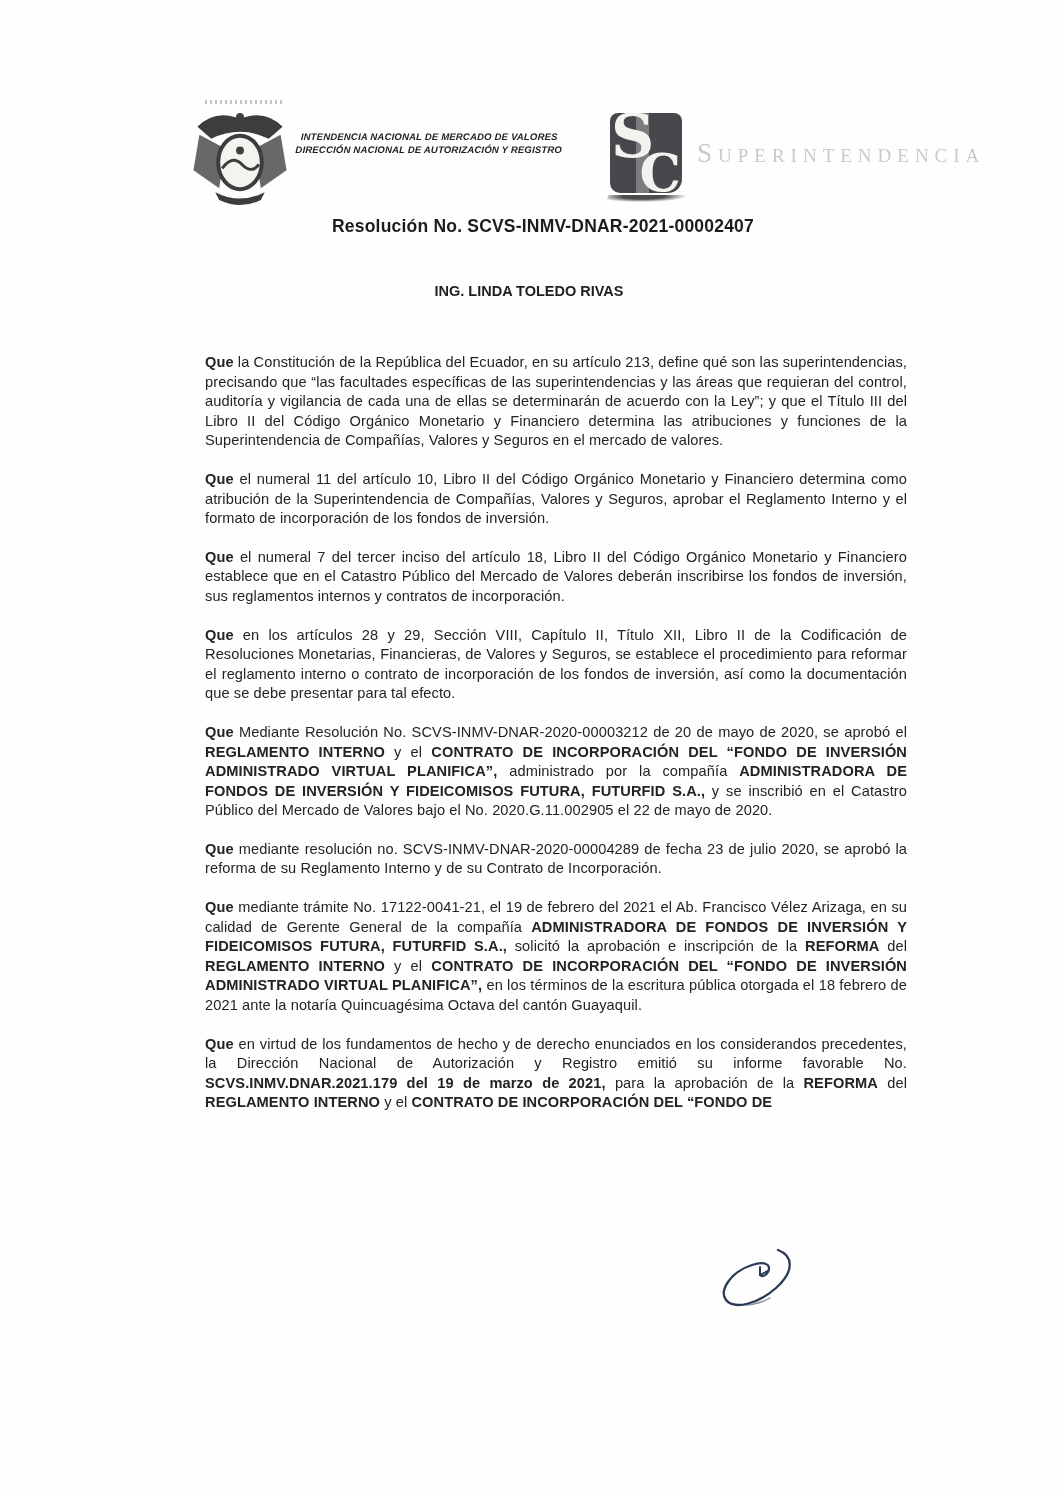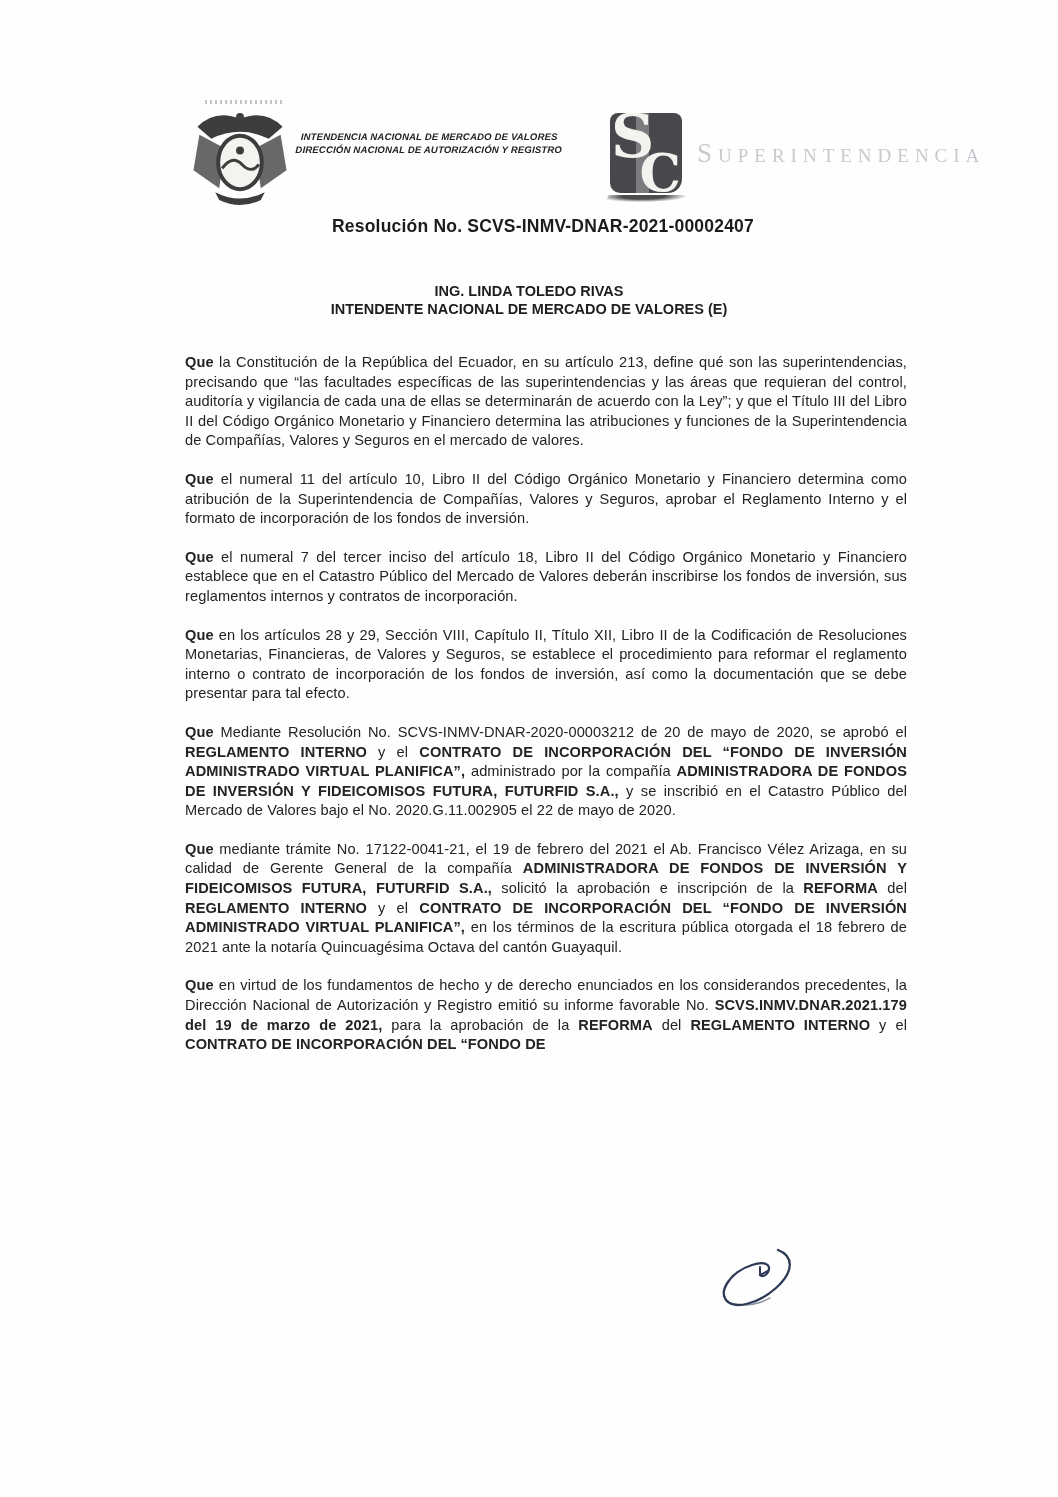--- a/index.html
+++ b/index.html
@@ -73,20 +73,21 @@
 
   
   .body-text {
     position:absolute; left:185px; top:353px; width:722px;
   }
   .para {
     font-size:14.6px; line-height:19.6px;
     text-align:justify; color:#232323;
     margin-bottom:19px;
     letter-spacing:.1px;
+    margin-left:20px;
   }
   .para .b { font-weight:bold; }
 
   
   .squiggle { position:absolute; left:718px; top:1246px; }
 </style>
 </head>
 <body>
 
 <div class="page">
@@ -118,29 +119,29 @@
     <span class="sc-letter c">C</span>
   </div>
   <div class="sc-shadow"></div>
 
   <div class="watermark">Superintendencia</div>
 
   <div class="doc-title">Resolución No. SCVS-INMV-DNAR-2021-00002407</div>
 
   <div class="signatory">
     <div>ING. LINDA TOLEDO RIVAS</div>
-    <div>INTENDENTE NACIONAL DE MERCADO DE VALORES (E)</div>
   </div>
 
   <div class="body-text">
       <p class="para"><span class="b">Que</span><span> la Constitución de la República del Ecuador, en su artículo 213, define qué son las superintendencias, precisando que “las facultades específicas de las superintendencias y las áreas que requieran del control, auditoría y vigilancia de cada una de ellas se determinarán de acuerdo con la Ley”; y que el Título III del Libro II del Código Orgánico Monetario y Financiero determina las atribuciones y funciones de la Superintendencia de Compañías, Valores y Seguros en el mercado de valores.</span></p>
       <p class="para"><span class="b">Que</span><span> el numeral 11 del artículo 10, Libro II del Código Orgánico Monetario y Financiero determina como atribución de la Superintendencia de Compañías, Valores y Seguros, aprobar el Reglamento Interno y el formato de incorporación de los fondos de inversión.</span></p>
       <p class="para"><span class="b">Que</span><span> el numeral 7 del tercer inciso del artículo 18, Libro II del Código Orgánico Monetario y Financiero establece que en el Catastro Público del Mercado de Valores deberán inscribirse los fondos de inversión, sus reglamentos internos y contratos de incorporación.</span></p>
       <p class="para"><span class="b">Que</span><span> en los artículos 28 y 29, Sección VIII, Capítulo II, Título XII, Libro II de la Codificación de Resoluciones Monetarias, Financieras, de Valores y Seguros, se establece el procedimiento para reformar el reglamento interno o contrato de incorporación de los fondos de inversión, así como la documentación que se debe presentar para tal efecto.</span></p>
       <p class="para"><span class="b">Que</span><span> Mediante Resolución No. SCVS-INMV-DNAR-2020-00003212 de 20 de mayo de 2020, se aprobó el </span><span class="b">REGLAMENTO INTERNO</span><span> y el </span><span class="b">CONTRATO DE INCORPORACIÓN DEL “FONDO DE INVERSIÓN ADMINISTRADO VIRTUAL PLANIFICA”,</span><span> administrado por la compañía </span><span class="b">ADMINISTRADORA DE FONDOS DE INVERSIÓN Y FIDEICOMISOS FUTURA, FUTURFID S.A.,</span><span> y se inscribió en el Catastro Público del Mercado de Valores bajo el No. 2020.G.11.002905 el 22 de  mayo de 2020.</span></p>
+      <p class="para"><span class="b">Que</span><span> mediante resolución no. SCVS-INMV-DNAR-2020-00004289 de fecha 23 de julio 2020, se aprobó la reforma de su Reglamento Interno y de su Contrato de Incorporación.</span></p>
       <p class="para"><span class="b">Que</span><span> mediante trámite No. 17122-0041-21, el 19 de febrero del 2021  el Ab. Francisco Vélez Arizaga, en su calidad de Gerente General de la compañía </span><span class="b">ADMINISTRADORA DE FONDOS DE INVERSIÓN Y FIDEICOMISOS FUTURA, FUTURFID S.A.,</span><span> solicitó la aprobación e inscripción de la </span><span class="b">REFORMA</span><span> del </span><span class="b">REGLAMENTO INTERNO</span><span> y el </span><span class="b">CONTRATO DE INCORPORACIÓN DEL “FONDO DE INVERSIÓN ADMINISTRADO VIRTUAL PLANIFICA”,</span><span> en los términos de la escritura pública otorgada el 18 febrero de 2021 ante la notaría Quincuagésima Octava del cantón Guayaquil.</span></p>
       <p class="para"><span class="b">Que</span><span> en virtud de los fundamentos de hecho y de derecho enunciados en los considerandos precedentes, la Dirección Nacional de Autorización y Registro emitió su informe favorable No. </span><span class="b">SCVS.INMV.DNAR.2021.179 del 19 de marzo de 2021,</span><span> para la aprobación de la </span><span class="b">REFORMA</span><span> del </span><span class="b">REGLAMENTO INTERNO</span><span> y el </span><span class="b">CONTRATO DE INCORPORACIÓN DEL “FONDO DE</span></p>
     </div>
 
   <svg class="squiggle" width="86" height="82" viewBox="0 0 86 82">
     <path d="M60,4 C76,10 76,26 58,42 C40,58 16,64 8,54 C1,45 12,26 34,19 C46,15 54,18 50,26 C48,30 44,31 42,29" fill="none" stroke="#2c3a56" stroke-width="2.3" stroke-linecap="round"></path>
     <path d="M42,29 l8,-4 M42,29 l0,-8" fill="none" stroke="#2c3a56" stroke-width="2" stroke-linecap="round"></path>
     <path d="M8,54 C14,60 34,62 52,52" fill="none" stroke="#2c3a56" stroke-width="1.4" stroke-linecap="round" opacity=".6"></path>
   </svg>
 

